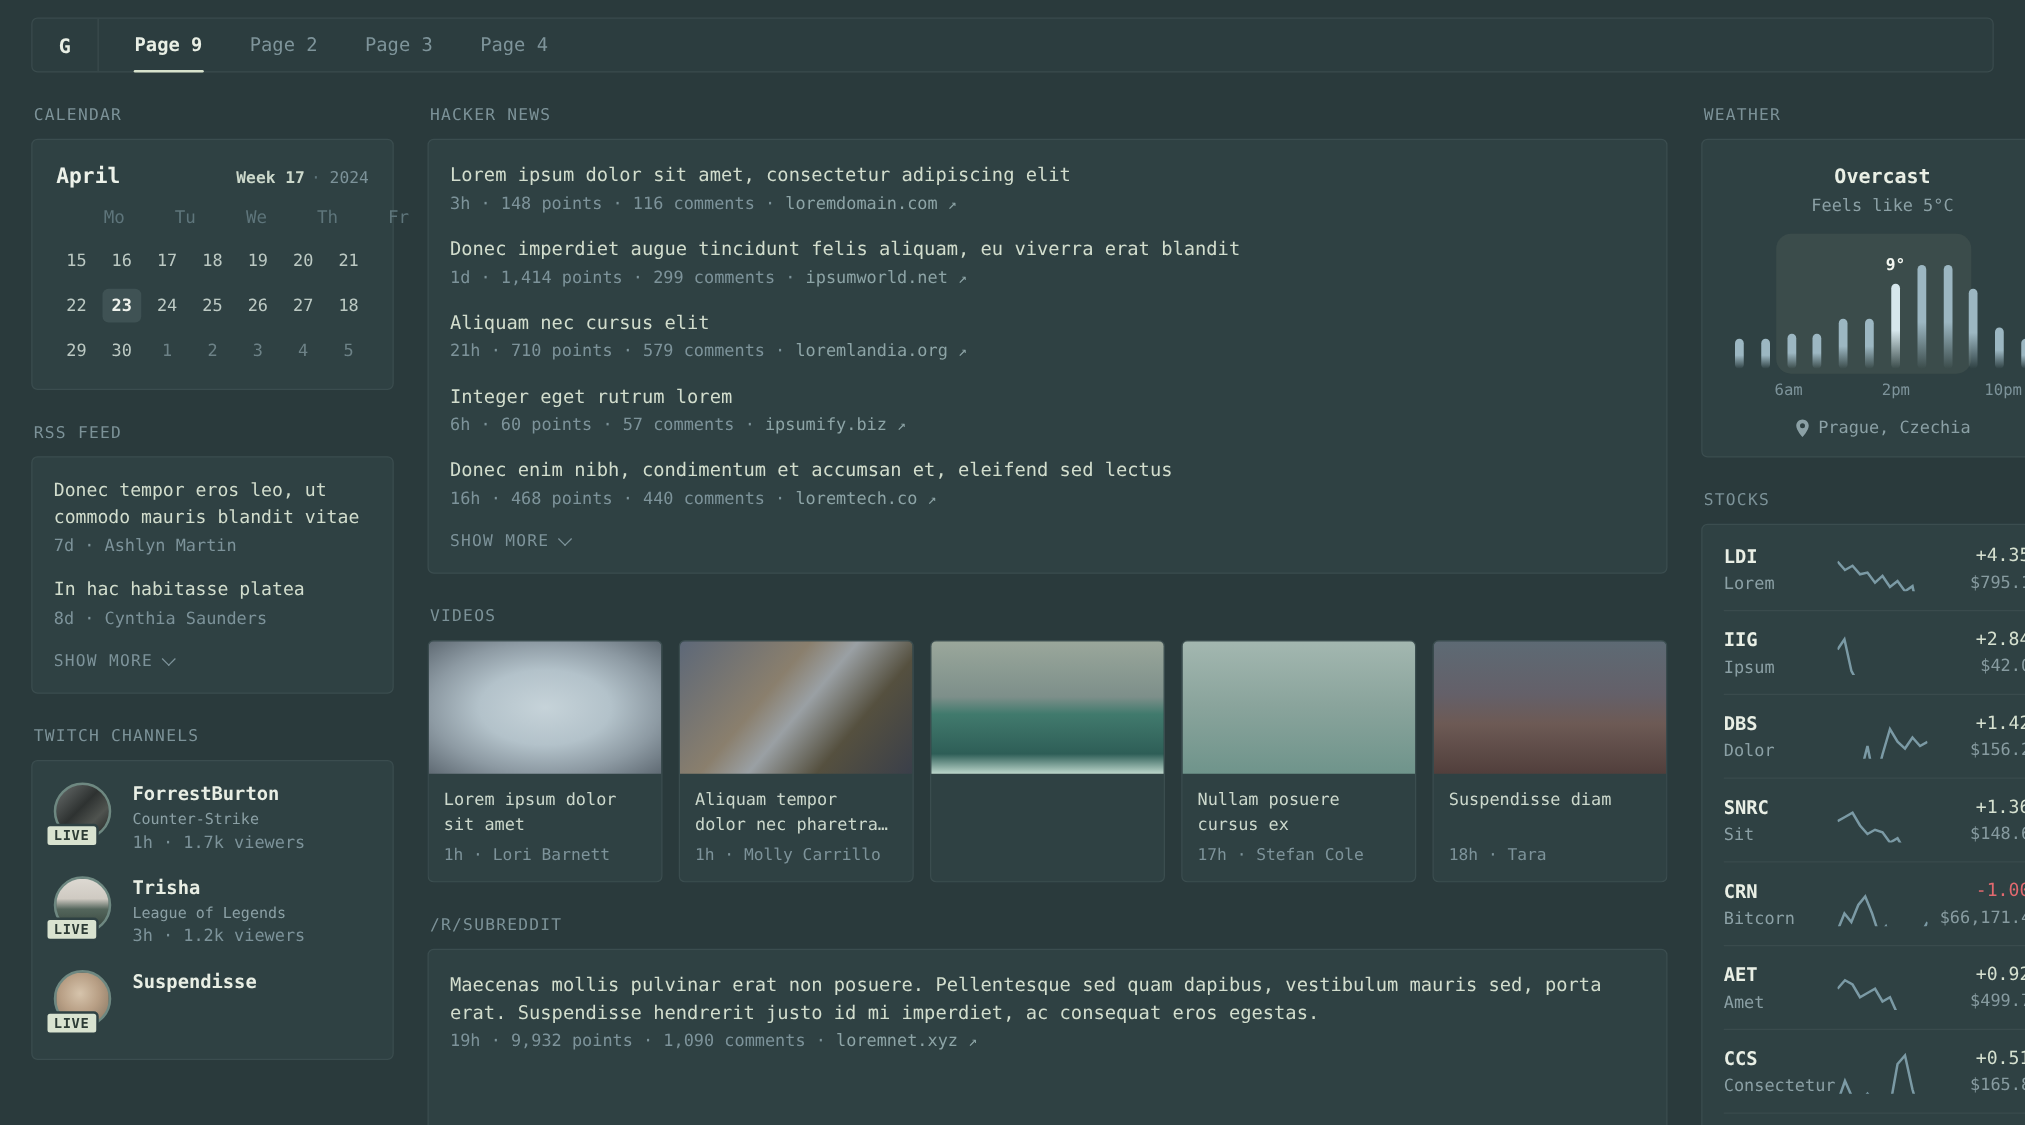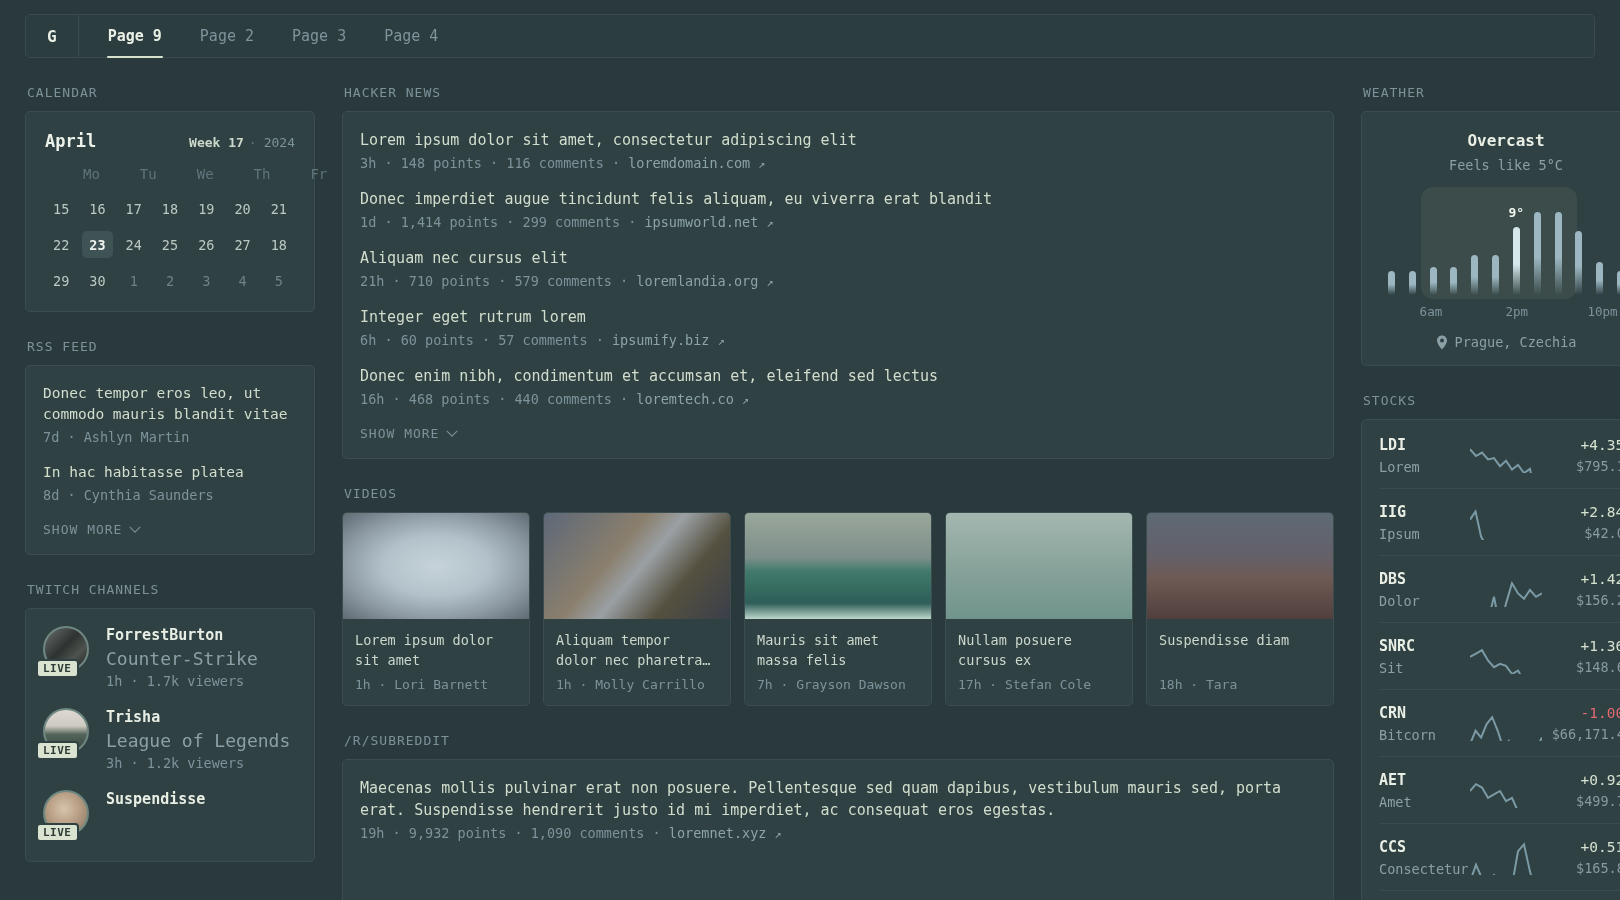--- a/index.html
+++ b/index.html
@@ -82,21 +82,21 @@
   .tw-avatar { width:46px; height:46px; border-radius:50%; border:2px solid #6e8881; }
   .av-1 { background:linear-gradient(135deg,#6a6f6e 0%,#2e3231 45%,#4f534f 70%,#1f2322 100%); }
   .av-2 { background:linear-gradient(180deg,#ddd9d2 0%,#cfcac2 38%,#54665c 58%,#33413a 100%); }
   .av-3 { background:radial-gradient(circle at 45% 40%,#d6c4ac 0%,#b89f85 45%,#7f6f5c 100%); }
   .live-badge {
     position:absolute; left:-7px; bottom:-6px;
     background:#d9e3d0; color:#2c3b35; font-size:11px; font-weight:bold;
     padding:1px 5px; border-radius:4px; border:2px solid #2f4143; letter-spacing:.5px;
   }
   .tw-name { color:#e8eee4; font-size:15px; font-weight:bold; }
-  .tw-game { color:#8ba0a5; font-size:18px; margin-top:4px; }
+  .tw-game { color:#8ba0a5; font-size:12px; margin-top:4px; }
   .tw-meta { color:#7d939a; font-size:13.5px; margin-top:4px; }
 
   
   .videos-row { display:flex; gap:13px; overflow:hidden; }
   .video-card {
     flex:0 0 188px; background:#2f4143; border:1px solid #3b4d4f; border-radius:5px;
     overflow:hidden; cursor:pointer;
   }
   .video-thumb { height:106px; }
   .thumb-1 { background:radial-gradient(ellipse at center,#c6d3d9 0%,#b3c2ca 40%,#8d9aa3 70%,#5f6a73 100%); }
@@ -314,24 +314,20 @@
             </div>
             <div class="video-card">
               <div class="video-thumb thumb-2"></div>
               <div class="video-body">
                 <div class="video-title">Aliquam tempor dolor nec pharetra…</div>
                 <div class="video-meta">1h · Molly Carrillo</div>
               </div>
             </div>
             <div class="video-card">
               <div class="video-thumb thumb-3"></div>
-              <div class="video-body">
-                <div class="video-title">Mauris sit amet massa felis</div>
-                <div class="video-meta">7h · Grayson Dawson</div>
-              </div>
             </div>
             <div class="video-card">
               <div class="video-thumb thumb-4"></div>
               <div class="video-body">
                 <div class="video-title">Nullam posuere cursus ex</div>
                 <div class="video-meta">17h · Stefan Cole</div>
               </div>
             </div>
             <div class="video-card">
               <div class="video-thumb thumb-5"></div>

